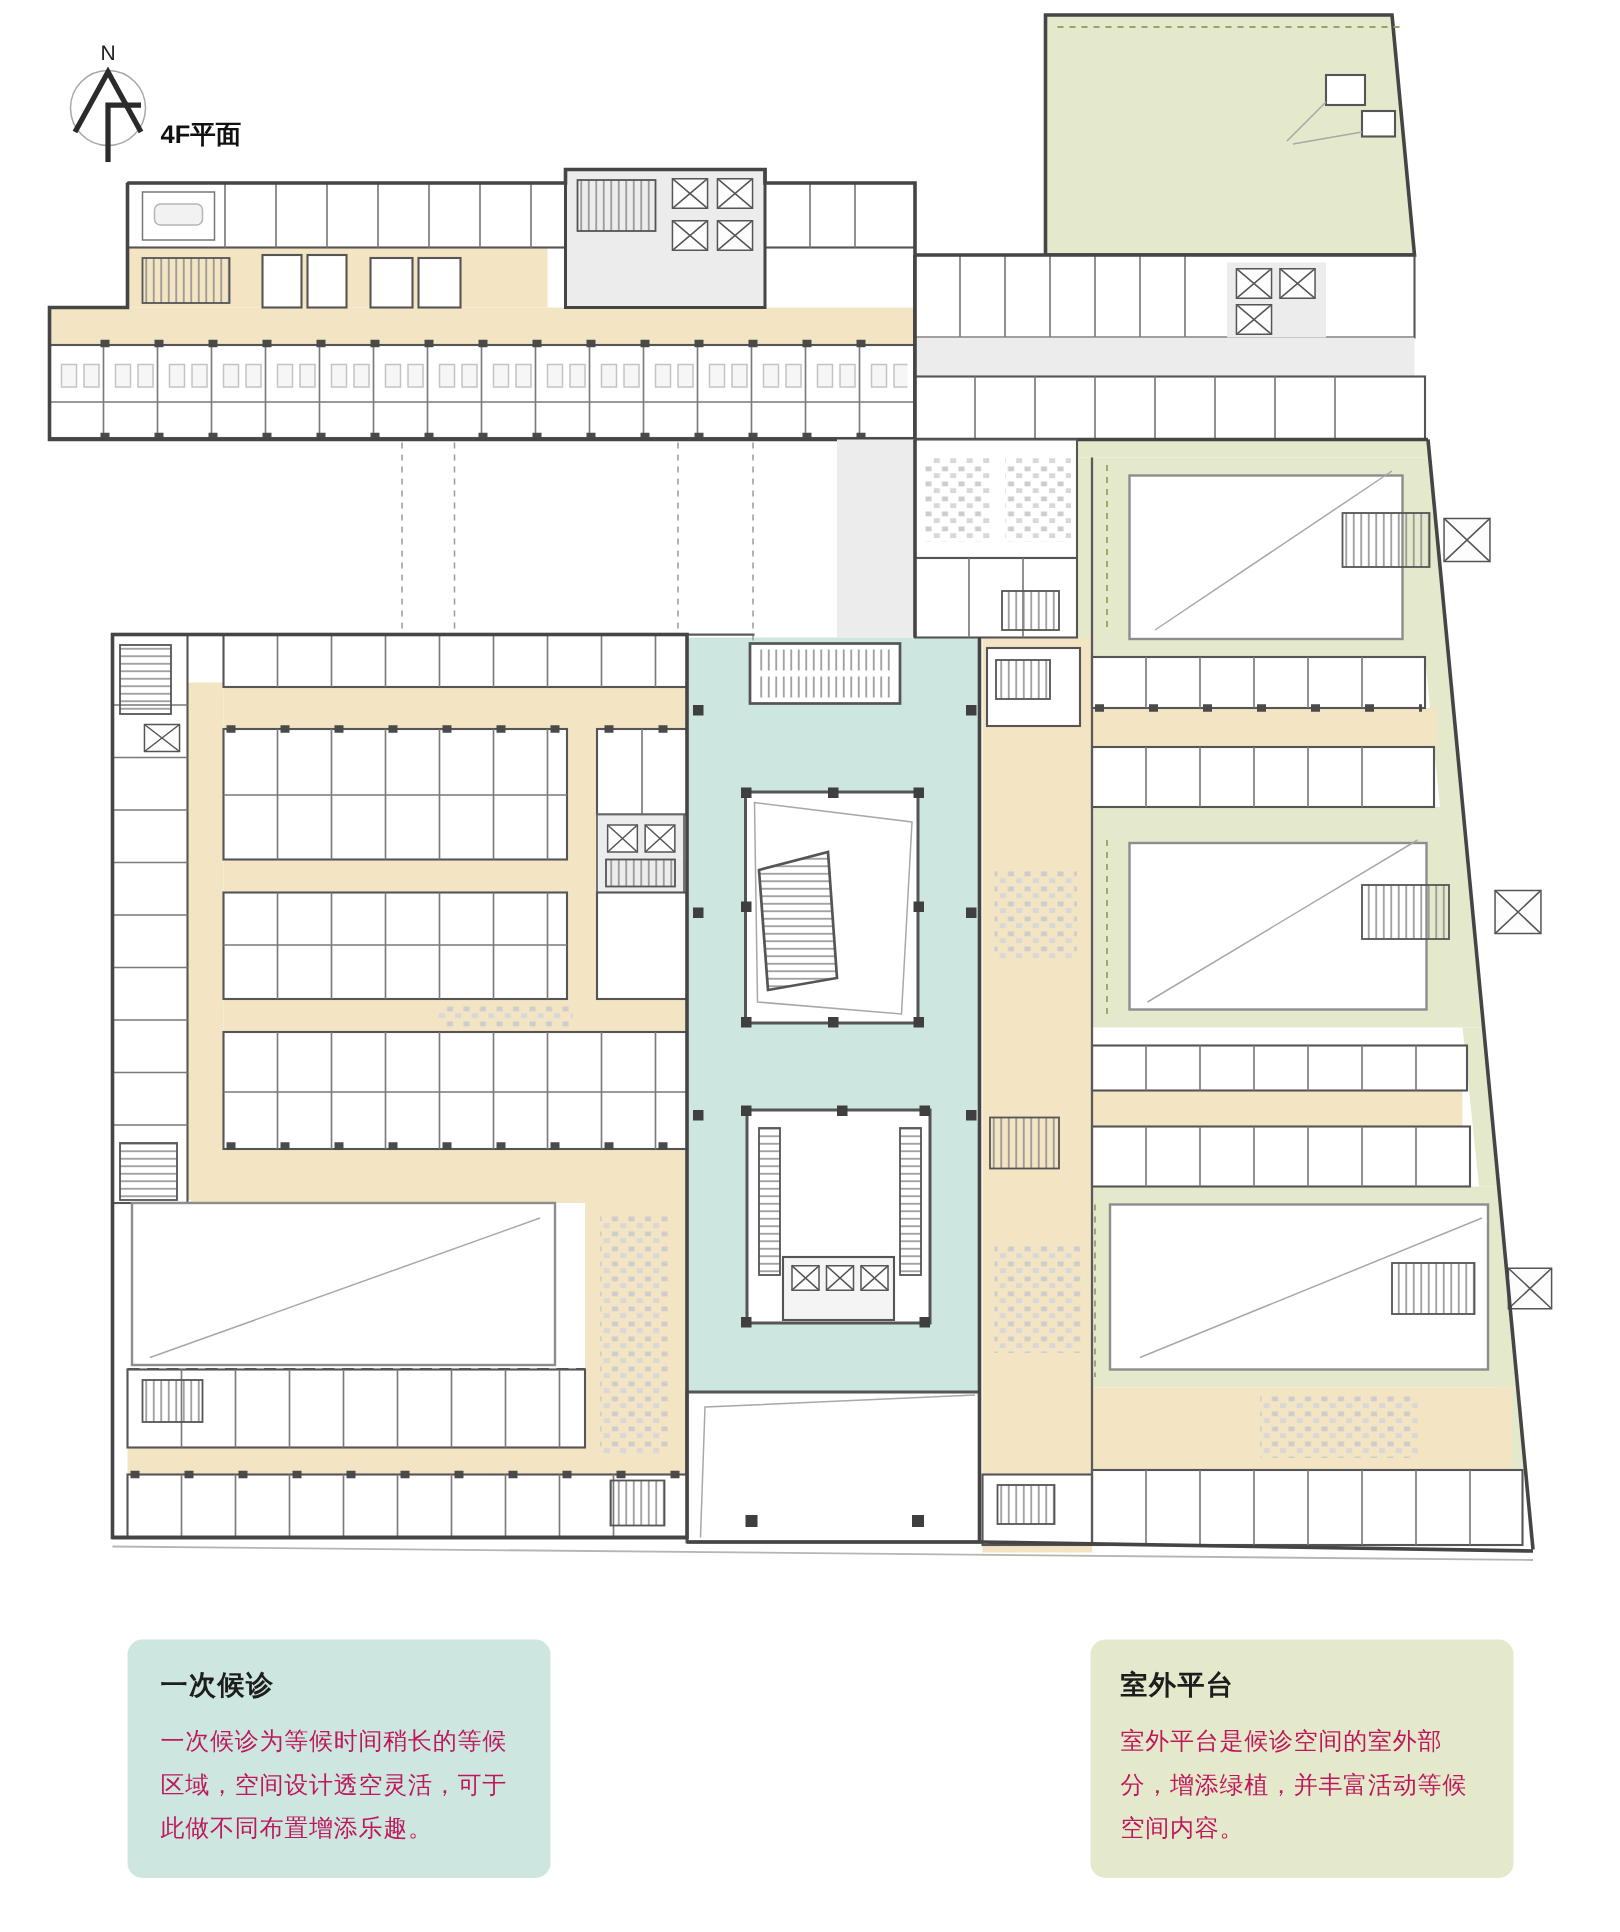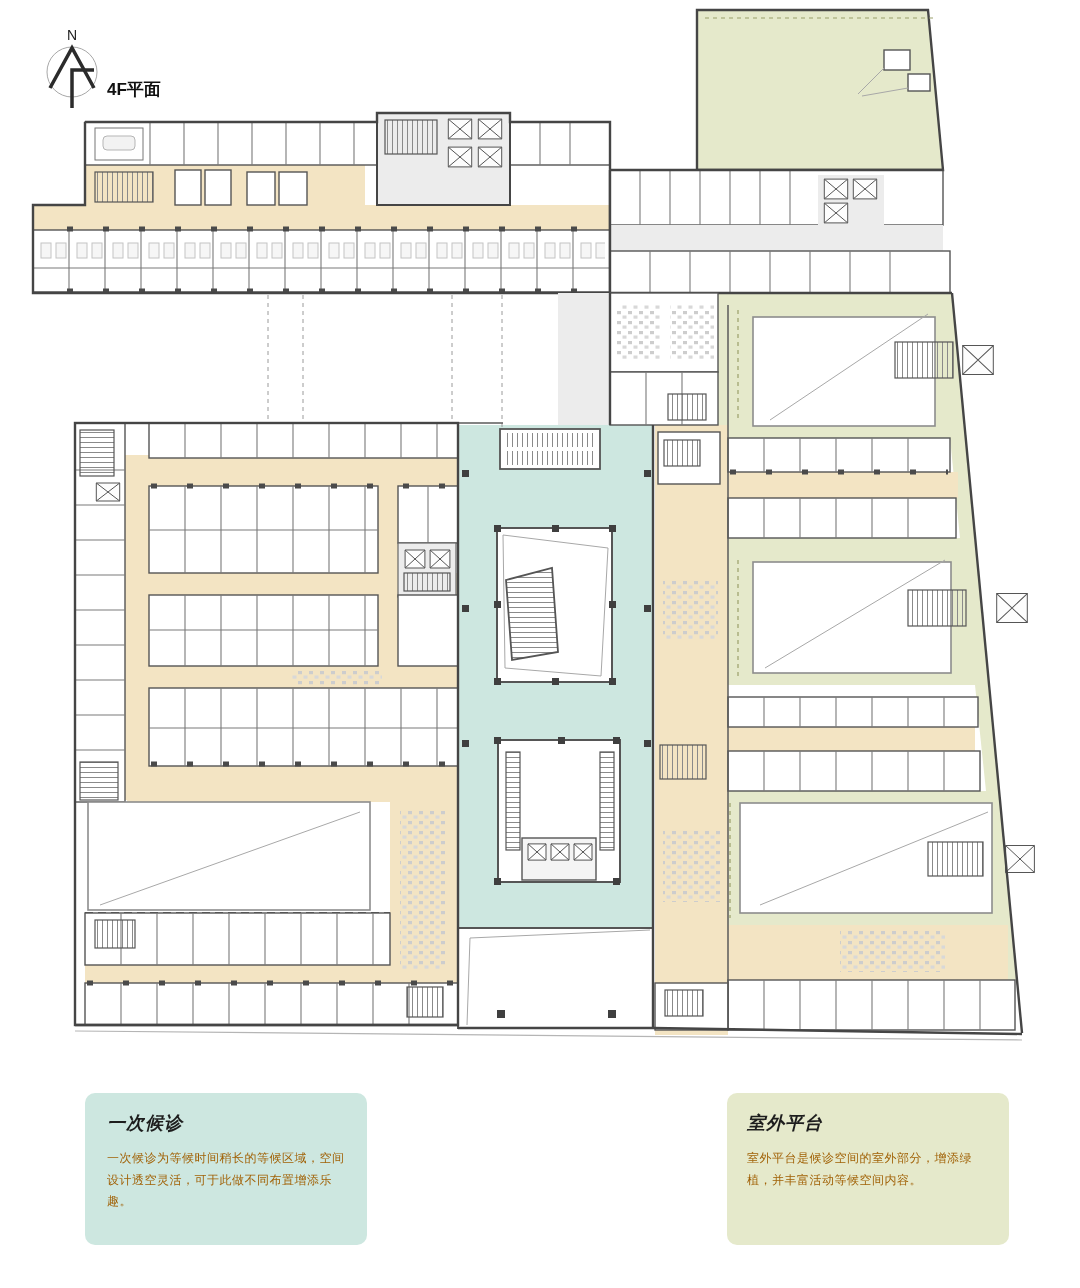--- a/index.html
+++ b/index.html
@@ -21,22 +21,22 @@
   .thin{stroke:#a8a8a8;stroke-width:1;fill:none}
   .stair{fill:url(#tv);stroke:#555;stroke-width:1.2}
   .stairh{fill:url(#th);stroke:#555;stroke-width:1.2}
   .seat{fill:url(#seats)}
   .courtyard{fill:#ffffff;stroke:#8d8d8d;stroke-width:1.6}
   .gdash{stroke:#9aa06a;stroke-width:1.2;stroke-dasharray:4 4;fill:none}
   
   .legend{position:absolute;left:0;top:1093px;width:1080px;height:170px;}
   .legend-card{position:absolute;top:0;width:282px;min-height:152px;border-radius:10px;
                padding:18px 22px;box-sizing:border-box;}
-  .legend-card h3{margin:0 0 13px 0;font-size:18px;font-weight:700;color:#1d1d1d;letter-spacing:1px;font-style:italic;}
-  .legend-card p{margin:0;font-size:12px;line-height:1.8;color:#a16207;letter-spacing:0.5px;}
+  .legend-card h3{margin:0 0 13px 0;font-size:18px;font-weight:700;color:#1d1d1d;letter-spacing:1px;}
+  .legend-card p{margin:0;font-size:16px;line-height:1.8;color:#be185d;letter-spacing:0.5px;}
   #lg1{left:85px}#lg2{left:404px}#lg3{left:727px}
 </style>
 </head>
 <body>
 
 <div id="page">
 
 <svg width="1080" height="1080" viewBox="0 0 1080 1080">
   <defs>
     <pattern id="tv" width="5" height="12" patternUnits="userSpaceOnUse">

